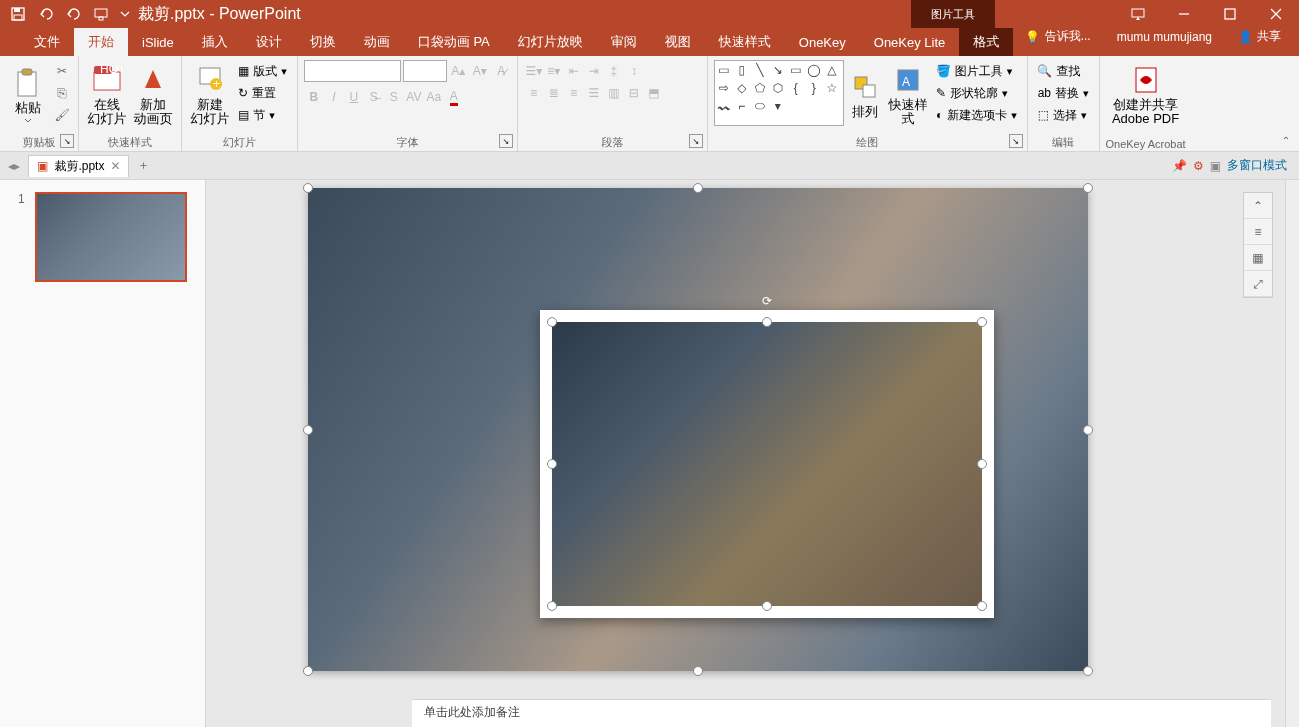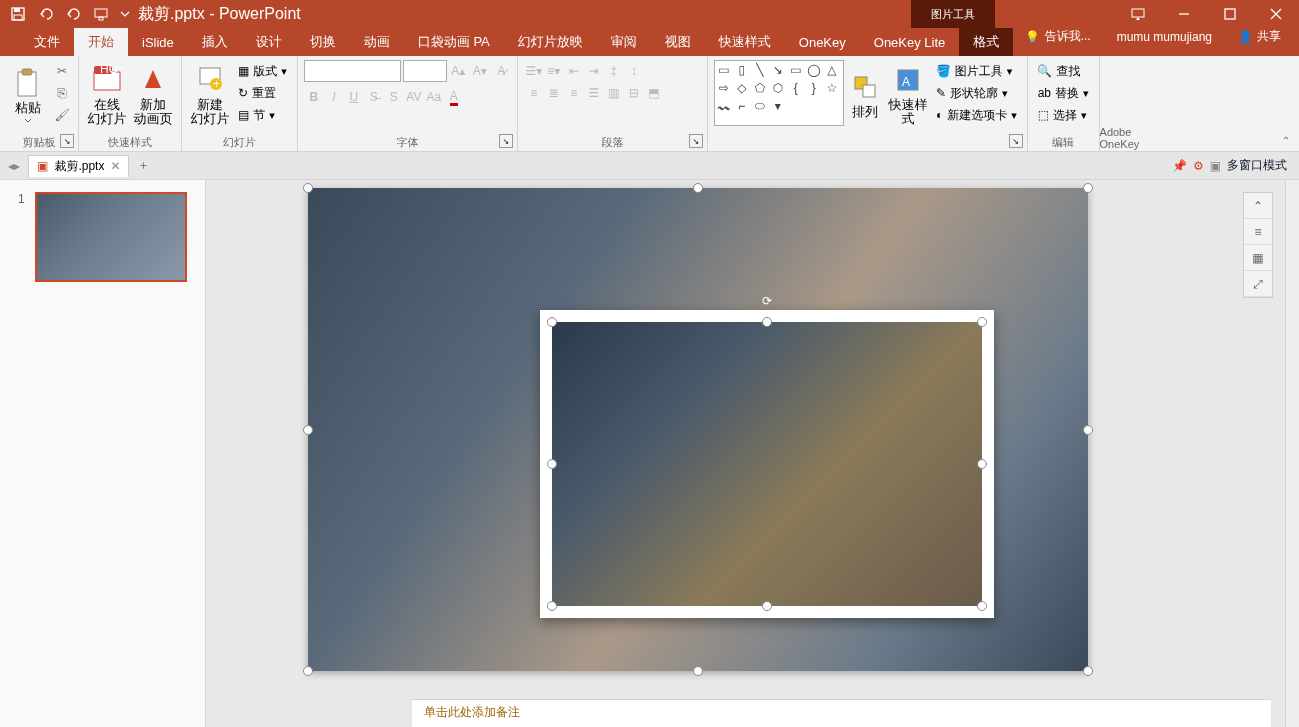--- a/index.html
+++ b/index.html
@@ -46,21 +46,21 @@
 .thumb-item{display:flex;gap:8px;margin-bottom:12px}
 .thumb-num{font-size:12px;color:#666;width:10px}
 .thumb{width:160px;height:90px;border:2px solid #d24726;background:linear-gradient(135deg,#4a5a6a 0%,#6a7a8a 40%,#8a9aaa 100%);cursor:pointer;position:relative}
 .canvas-area{flex:1;background:#e8e8e8;position:relative;overflow:hidden}
 .float-panel{position:absolute;right:12px;top:12px;width:30px;background:#f3f3f3;border:1px solid #ccc;display:flex;flex-direction:column}
 .float-btn{height:26px;display:flex;align-items:center;justify-content:center;border-bottom:1px solid #ddd;cursor:pointer;color:#666}
 .slide{position:absolute;left:102px;top:8px;width:780px;height:483px;background:linear-gradient(125deg,#3a4a5a 0%,#5a6a7a 30%,#aa9988 55%,#6a7a8a 80%,#3a4a5a 100%);box-shadow:0 2px 8px rgba(0,0,0,.3)}
 .sel-handle{width:10px;height:10px;background:#fff;border:1px solid #888;position:absolute;border-radius:50%}
 .inner-img{position:absolute;left:232px;top:122px;width:454px;height:308px;border:12px solid #fff;background:linear-gradient(135deg,#2a3a4a 0%,#4a5a6a 30%,#8a7a5a 60%,#6a5a4a 100%);box-shadow:0 4px 12px rgba(0,0,0,.4)}
 .rotate{position:absolute;left:50%;top:-28px;transform:translateX(-50%);color:#fff}
-.notes{height:28px;border-top:1px solid #d4d4d4;background:#fff;padding:4px 12px;color:#a16207;font-size:12px;position:absolute;bottom:0;left:206px;right:14px}
+.notes{height:28px;border-top:1px solid #d4d4d4;background:#fff;padding:4px 12px;color:#404040;font-size:12px;position:absolute;bottom:0;left:206px;right:14px}
 .scrollbar{width:14px;background:#eee;border-left:1px solid #d4d4d4}
 svg{display:block}
 .disabled{color:#bbb}
 </style>
 </head>
 <body>
 
 <div class="titlebar">
   <div class="qat">
     <div class="qat-btn">
@@ -324,54 +324,65 @@
             </svg>
           </div>
         <div class="lbl">快速样式</div>
       </div>
       <div class="small-col">
         <div class="small-btn"><span>🪣</span><span>图片工具</span> ▾</div>
         <div class="small-btn"><span>✎</span><span>形状轮廓</span> ▾</div>
         <div class="small-btn"><span>◐</span><span>新建选项卡</span> ▾</div>
       </div>
     </div>
+    <div class="group-label">绘图</div>
     <div class="dlauncher">↘</div>
   </div>
 
   <div class="group">
     <div class="small-col">
       <div class="small-btn">
           <span>🔍</span>
           <span>查找</span>
         </div>
       <div class="small-btn"><span>ab</span><span>替换</span> ▾</div>
       <div class="small-btn"><span>⬚</span><span>选择</span> ▾</div>
     </div>
     <div class="group-label">编辑</div>
   </div>
 
   <div class="group" style="border-right:none">
-    <div class="group-label">Adobe OneKey</div>
+    <div class="big-btn" style="width:80px">
+      <div class="icon">
+          <svg width="28" height="28">
+            <rect x="4" y="2" width="20" height="24" fill="#fff" stroke="#c00"></rect>
+            <path d="M8 14 Q14 6 20 14 Q14 22 8 14" fill="#c00"></path>
+          </svg>
+        </div>
+      <div class="lbl" style="white-space:pre-line">创建并共享
+Adobe PDF</div>
+    </div>
+    <div class="group-label">OneKey Acrobat</div>
   </div>
   <div class="collapse-arrow">⌃</div>
 </div>
 
 <div class="tabbar">
   <span style="color:#888;padding:0 4px">◂▸</span>
   <div class="filetab">
     <span style="color:#d24726">▣</span>
     <span>裁剪.pptx</span>
     <span class="filetab-close">✕</span>
   </div>
   <div class="tab-add">＋</div>
   <div class="tabbar-right">
     <span style="color:#888">📌</span>
     <span style="color:#d24726">⚙</span>
     <span style="color:#888">▣</span>
-    <span style="color:#0f172a">多窗口模式</span>
+    <span style="color:#0369a1">多窗口模式</span>
   </div>
 </div>
 
 <div class="main">
   <div class="thumbs">
     <div class="thumb-item">
       <div class="thumb-num">1</div>
       <div class="thumb"></div>
     </div>
   </div>

